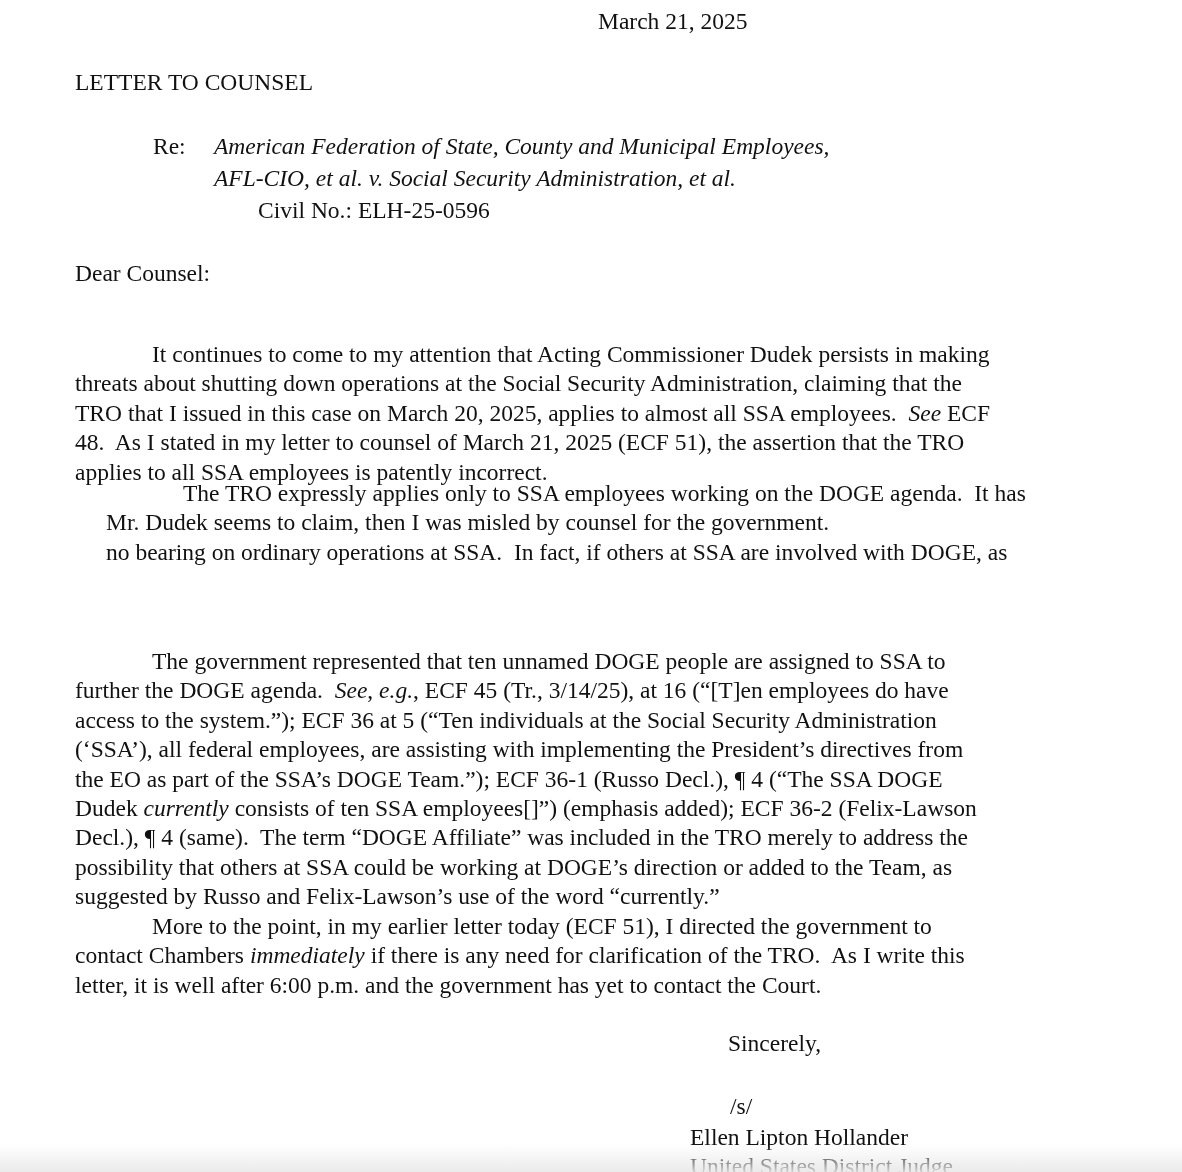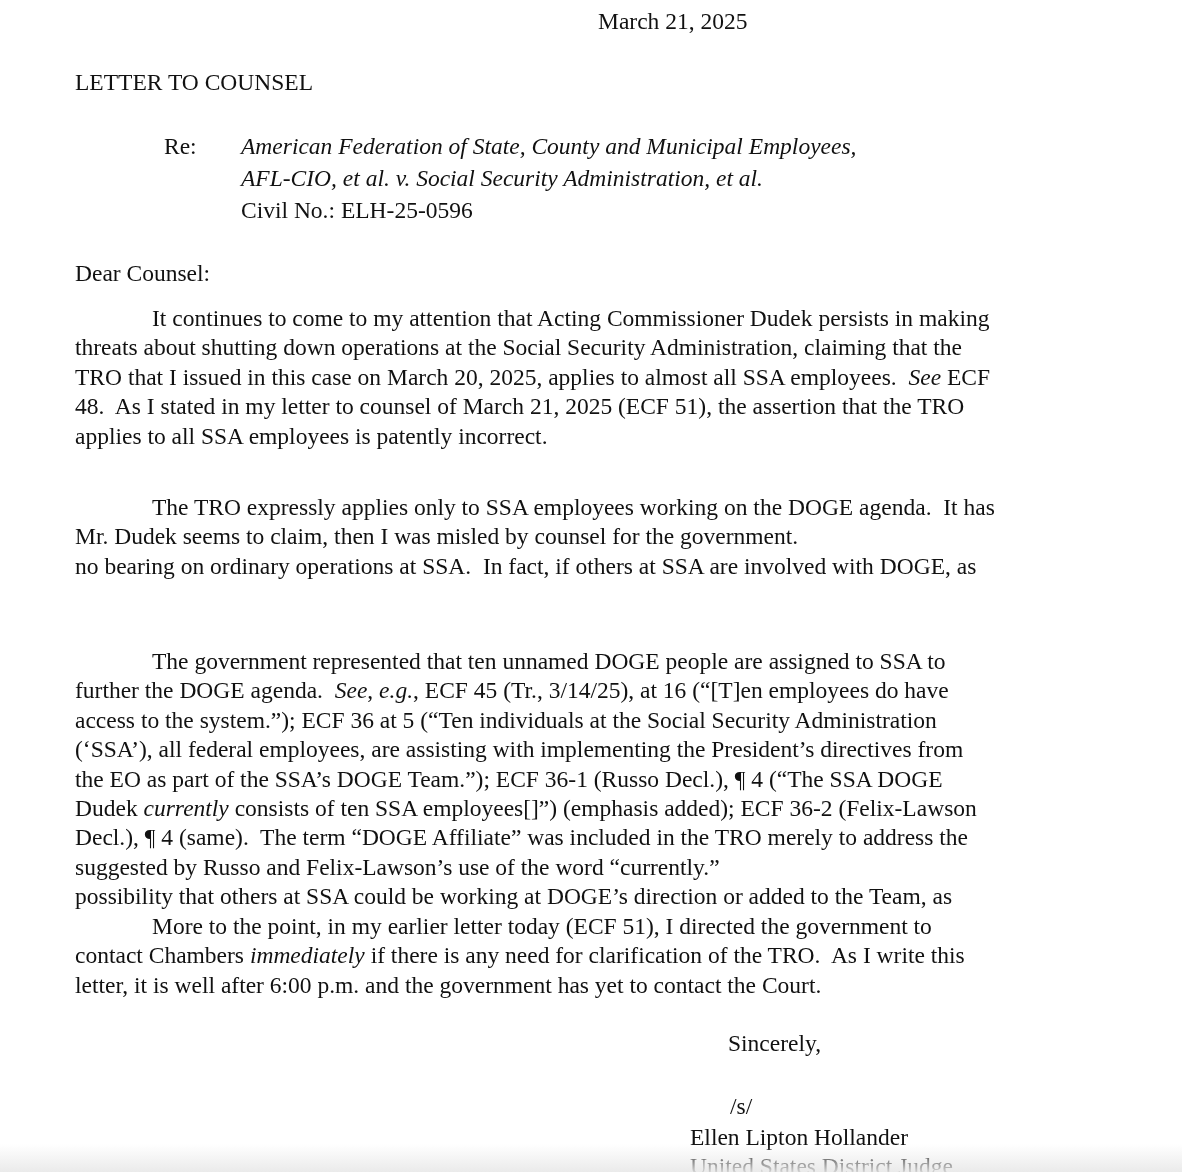--- a/index.html
+++ b/index.html
@@ -5,31 +5,31 @@
   html, body { margin: 0; padding: 0; background: #ffffff; }
   body {
     width: 1182px; height: 1172px; position: relative; overflow: hidden;
     font-family: "Liberation Serif", "DejaVu Serif", serif;
     color: #111111;
     font-size: 23.5px;
   }
   .abs { position: absolute; white-space: nowrap; }
   .date { left: 598px; top: 8px; }
   .heading { left: 75px; top: 69px; }
-  .re-label { left: 164px; top: 133px; text-align: center; }
-  .re-line { left: 241px; }
+  .re-label { left: 153px; top: 133px; text-align: center; }
+  .re-line { left: 214px; }
   .re1 { top: 133px; font-style: italic; }
   .re2 { top: 165px; font-style: italic; }
-  .re3 { top: 197px; }
+  .re3 { top: 197px; margin-left: 44px; }
   .salutation { left: 75px; top: 260px; }
   .para { position: absolute; left: 75px; width: 1010px; line-height: 29.4px; }
   .line { display: block; white-space: nowrap; }
   .indent { padding-left: 77px; }
-  .p1 { top: 304px; }
-  .p2 { top: 493px; }
+  .p1 { top: 340px; }
+  .p2 { top: 479px; margin-left: 31px; }
   .p3 { top: 618px; margin-top: 29px; }
   .p4 { top: 912px; }
   em { font-style: italic; }
   .closing { left: 728px; top: 1030px; font-family: "Liberation Serif", serif; }
   .sig { left: 730px; top: 1093px; }
   .name { left: 690px; top: 1124px; }
   .title { left: 690px; top: 1153px; }
   .bottom-fade {
     position: absolute; left: 0; right: 0; bottom: 0; height: 28px;
     background: linear-gradient(to bottom, rgba(240,240,240,0), rgba(232,232,232,0.9));
@@ -65,22 +65,22 @@
   </div>
 
   <div class="para p3">
     <span class="line indent">The government represented that ten unnamed DOGE people are assigned to SSA to</span>
     <span class="line"><span style="white-space:pre">further the DOGE agenda.  </span><em>See</em>, <em>e.g.</em><span>, ECF 45 (Tr., 3/14/25), at 16 (“[T]en employees do have</span></span>
     <span class="line">access to the system.”); ECF 36 at 5 (“Ten individuals at the Social Security Administration</span>
     <span class="line">(‘SSA’), all federal employees, are assisting with implementing the President’s directives from</span>
     <span class="line">the EO as part of the SSA’s DOGE Team.”); ECF 36-1 (Russo Decl.), ¶ 4 (“The SSA DOGE</span>
     <span class="line"><span style="white-space:pre">Dudek </span><em>currently</em><span> consists of ten SSA employees[]”) (emphasis added); ECF 36-2 (Felix-Lawson</span></span>
     <span class="line" style="white-space:pre">Decl.), ¶ 4 (same).  The term “DOGE Affiliate” was included in the TRO merely to address the</span>
+    <span class="line">possibility that others at SSA could be working at DOGE’s direction or added to the Team, as</span>
     <span class="line">suggested by Russo and Felix-Lawson’s use of the word “currently.”</span>
-    <span class="line">possibility that others at SSA could be working at DOGE’s direction or added to the Team, as</span>
   </div>
 
   <div class="para p4">
     <span class="line indent">More to the point, in my earlier letter today (ECF 51), I directed the government to</span>
     <span class="line"><span style="white-space:pre">contact Chambers </span><em>immediately</em><span style="white-space:pre"> if there is any need for clarification of the TRO.  As I write this</span></span>
     <span class="line">letter, it is well after 6:00 p.m. and the government has yet to contact the Court.</span>
   </div>
 
   <div class="abs closing">Sincerely,</div>
   <div class="abs sig">/s/</div>

